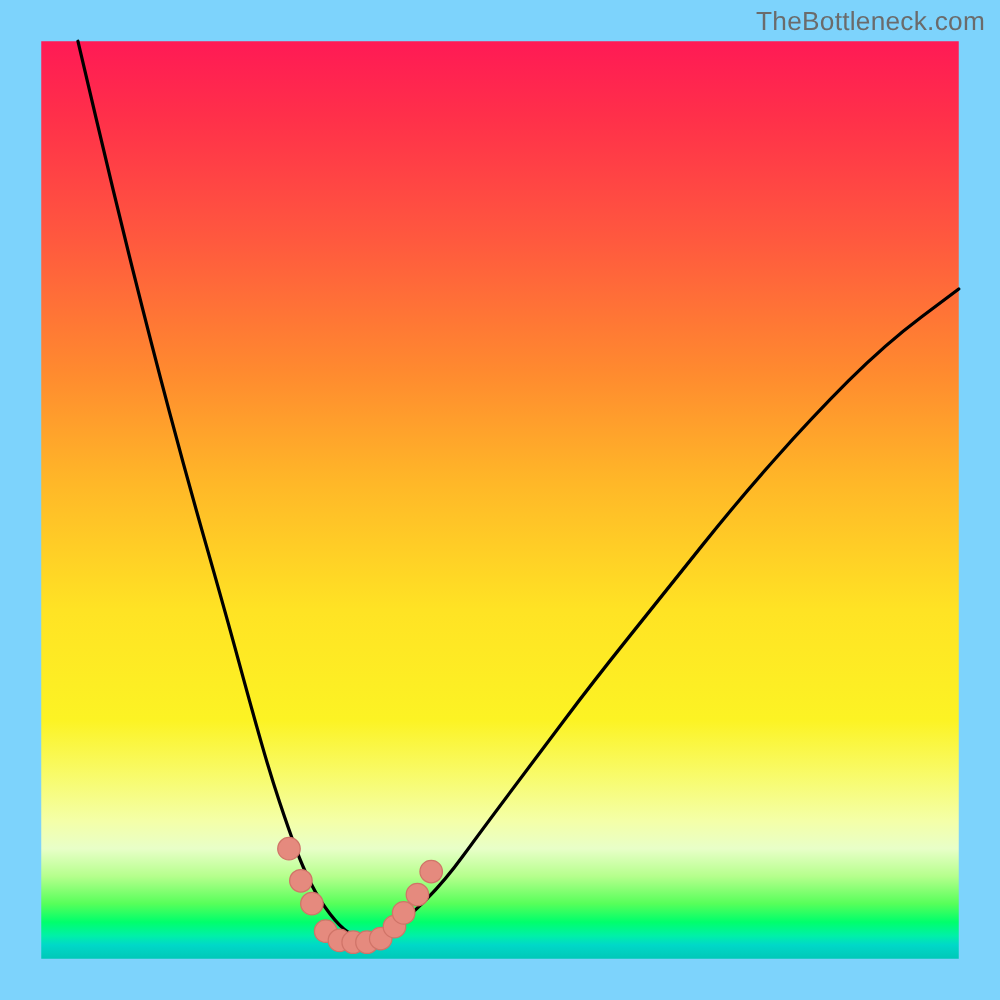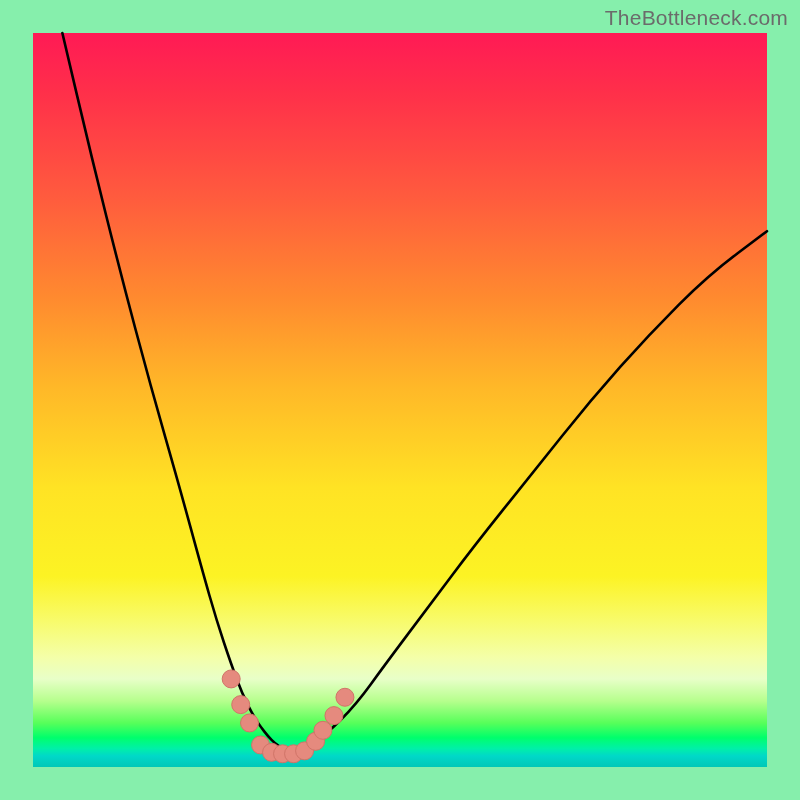--- a/index.html
+++ b/index.html
@@ -8,21 +8,21 @@
     width: 800px;
     height: 800px;
     background: #000;
     font-family: Arial, Helvetica, sans-serif;
     overflow: hidden;
   }
   .frame {
     position: relative;
     width: 800px;
     height: 800px;
-    background: #86efac;
+    background: #7dd3fc;
   }
   .plot {
     position: absolute;
     left: 33px;
     top: 33px;
     width: 734px;
     height: 734px;
     
     background: linear-gradient(
       to bottom,

